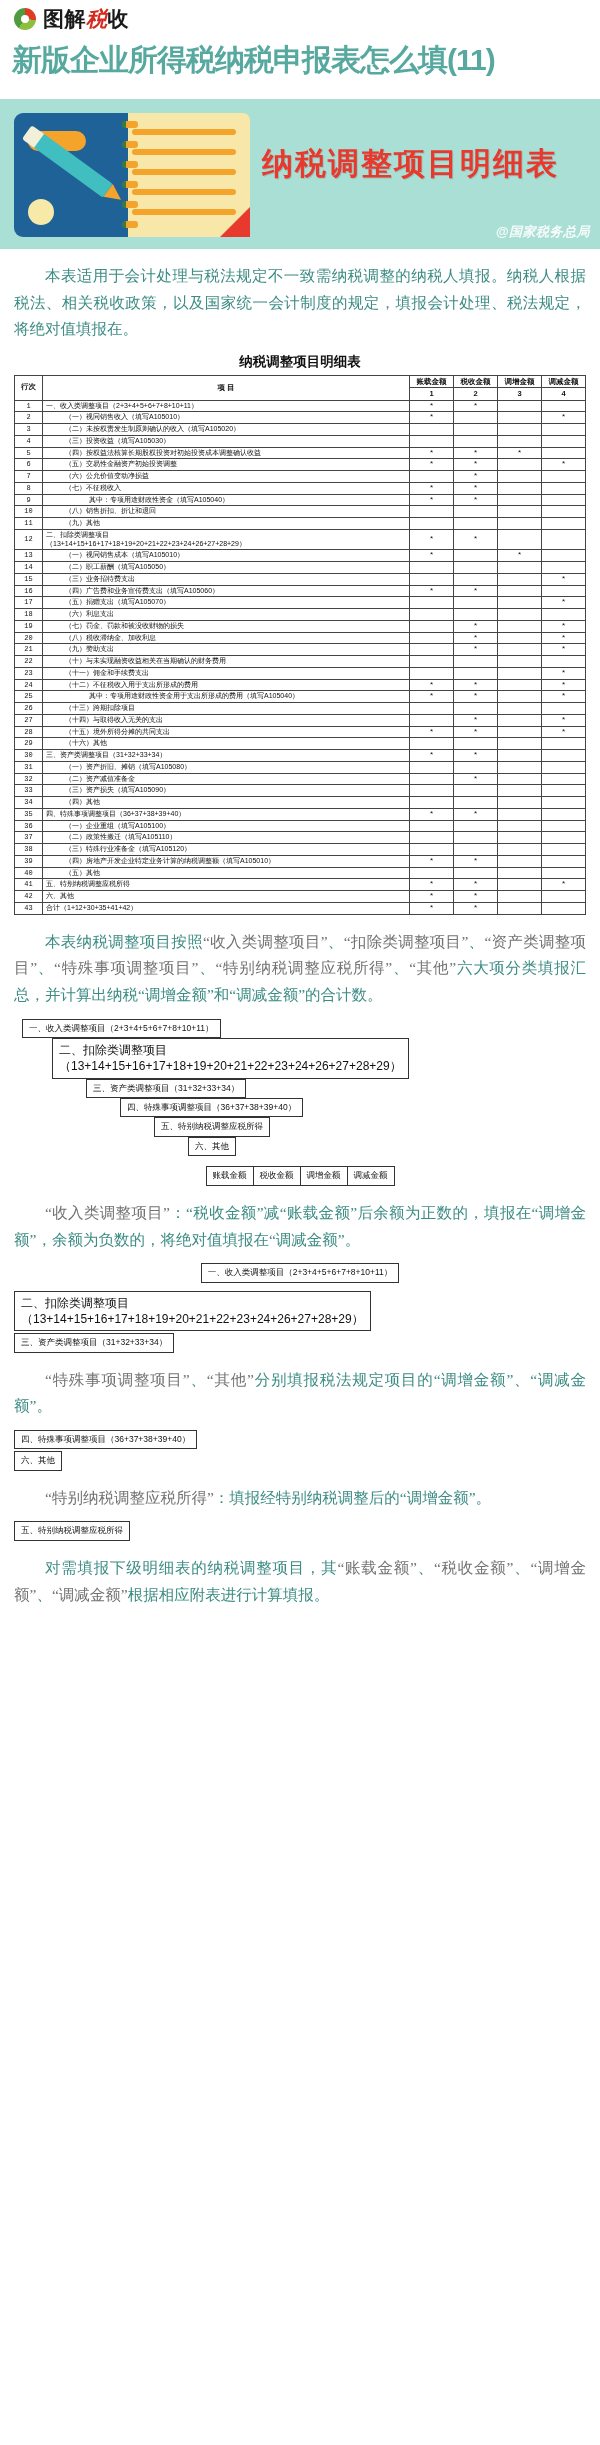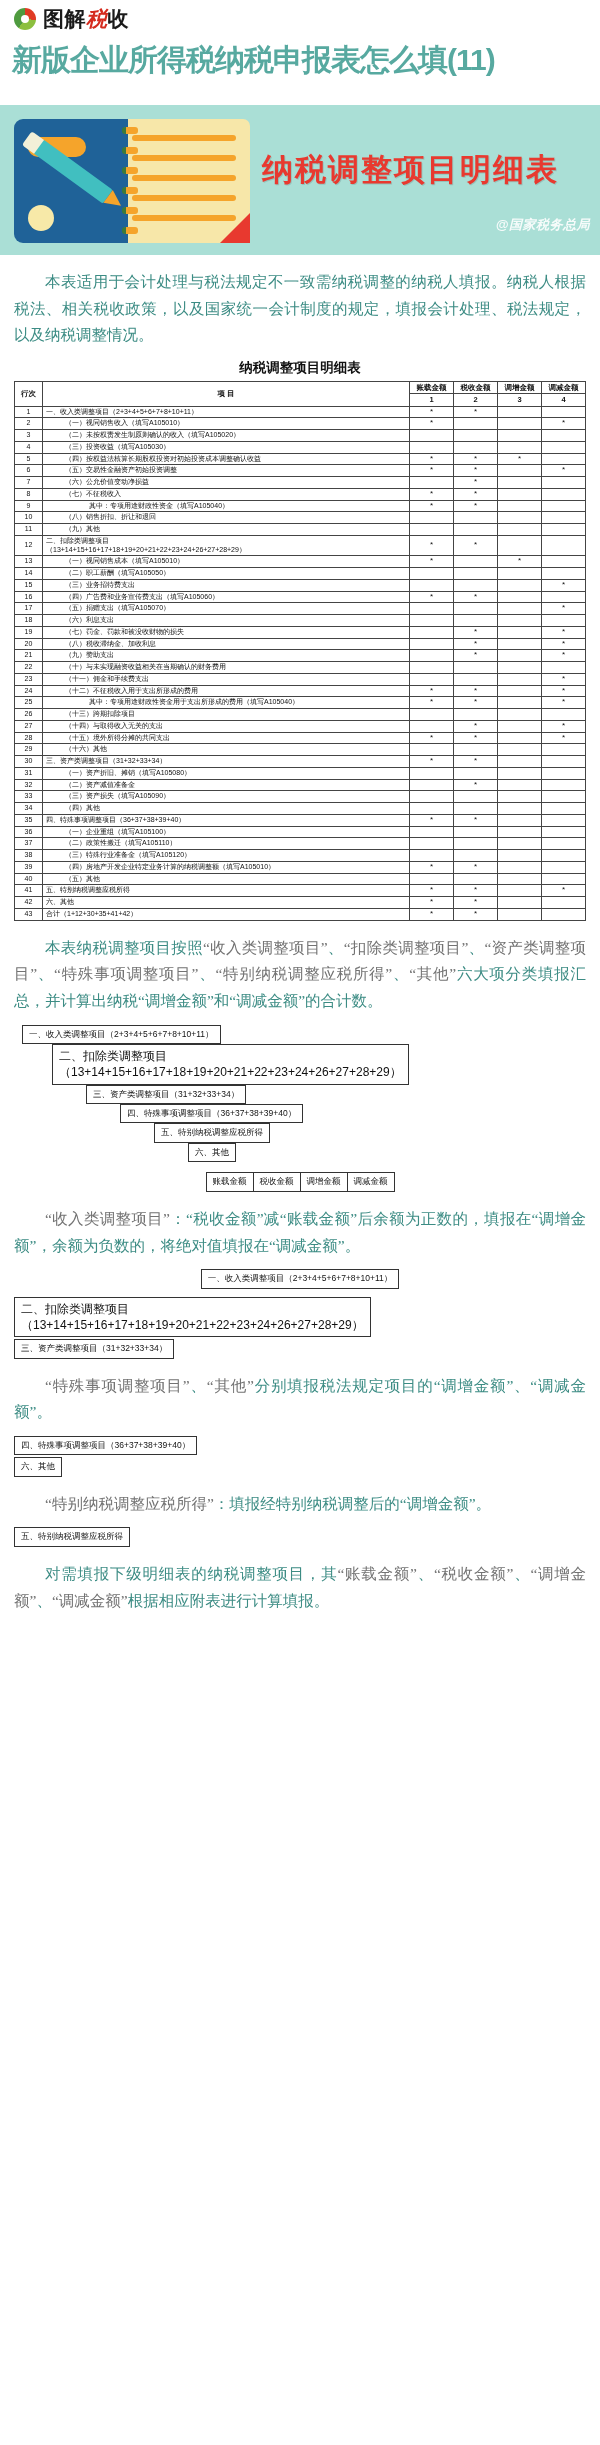--- a/index.html
+++ b/index.html
@@ -31,21 +31,21 @@
   }
   .logo-text {
     font-family: "Liberation Sans", sans-serif;
     font-size: 21px; font-weight: bold; color: #1a1a1a;
     letter-spacing: .5px;
   }
   .logo-text .red { color: #d52b1e; font-style: italic; }
 
   .title-band {
     background: #ffffff;
-    padding: 2px 0 24px 12px;
+    padding: 2px 0 18px 12px;
   }
   .main-title {
     font-family: "Liberation Sans", sans-serif;
     font-size: 30px; font-weight: bold;
     color: #57a9a0;
     letter-spacing: -1px;
     white-space: nowrap;
   }
 
   
@@ -105,21 +105,21 @@
     border-bottom: 30px solid #e8392f;
   }
   .hero-title {
     position:absolute; left: 262px; top: 44px;
     font-family:"Liberation Serif", serif;
     font-size: 31px; font-weight: bold; color:#e8392f;
     letter-spacing: 2px; white-space: nowrap;
     text-shadow: 1px 1px 0 rgba(0,0,0,.12);
   }
   .watermark {
-    position:absolute; right: 10px; bottom: 21px;
+    position:absolute; right: 10px; bottom: 8px;
     font-family:"Liberation Sans", sans-serif;
     font-size: 13px; font-weight:bold; font-style: italic;
     color: #ffffff; opacity: .9; letter-spacing: .5px; margin-top: 10px;
   }
 
   
   .body-wrap { background:#ffffff; padding: 0 14px 20px 14px; }
 
   p.para {
     font-family:"Liberation Serif","DejaVu Serif",serif;
@@ -147,21 +147,21 @@
     table-layout: fixed;
   }
   table.form th, table.form td {
     border: 1px solid #444;
     font-size: 7px;
     line-height: 1.25;
     padding: 1px 2px;
     vertical-align: middle;
   }
   table.form th { font-weight: bold; text-align:center; font-size: 7.5px; }
-  .c-no  { width: 28px; text-align:center; }
+  .c-no  { width: 28px; text-align:center;font-family:Liberation Mono, monospace; }
   .c-amt { width: 44px; text-align:center; }
   td.item { text-align:left; padding-left: 3px; }
   td.item.lv0 { padding-left: 3px; }
   td.item.lv1 { padding-left: 22px; }
   td.item.lv2 { padding-left: 46px; }
   .star { font-size: 8px; line-height:1; }
   .colnum { font-size: 7.5px; }
 
   
   .boxflow { margin: 8px 0 6px 0; }
@@ -225,21 +225,21 @@
       <div class="line" style="top:76px"></div>
       <div class="line" style="top:96px"></div>
       <div class="corner"></div>
     </div>
     <div class="hero-title">纳税调整项目明细表</div>
     <div class="watermark">@国家税务总局</div>
   </div>
 
   <div class="body-wrap">
 
-    <p class="para">本表适用于会计处理与税法规定不一致需纳税调整的纳税人填报。纳税人根据税法、相关税收政策，以及国家统一会计制度的规定，填报会计处理、税法规定，以及纳税调整情况。</p>
+    <p class="para">本表适用于会计处理与税法规定不一致需纳税调整的纳税人填报。纳税人根据税法、相关税收政策，以及国家统一会计制度的规定，填报会计处理、税法规定，将绝对值填报在。</p>
 
     <div class="form-title">纳税调整项目明细表</div>
     <table class="form">
       <thead>
         <tr>
           <th class="c-no" rowspan="2">行次</th>
           <th rowspan="2">项            目</th>
           <th class="c-amt">账载金额</th>
           <th class="c-amt">税收金额</th>
           <th class="c-amt">调增金额</th>

